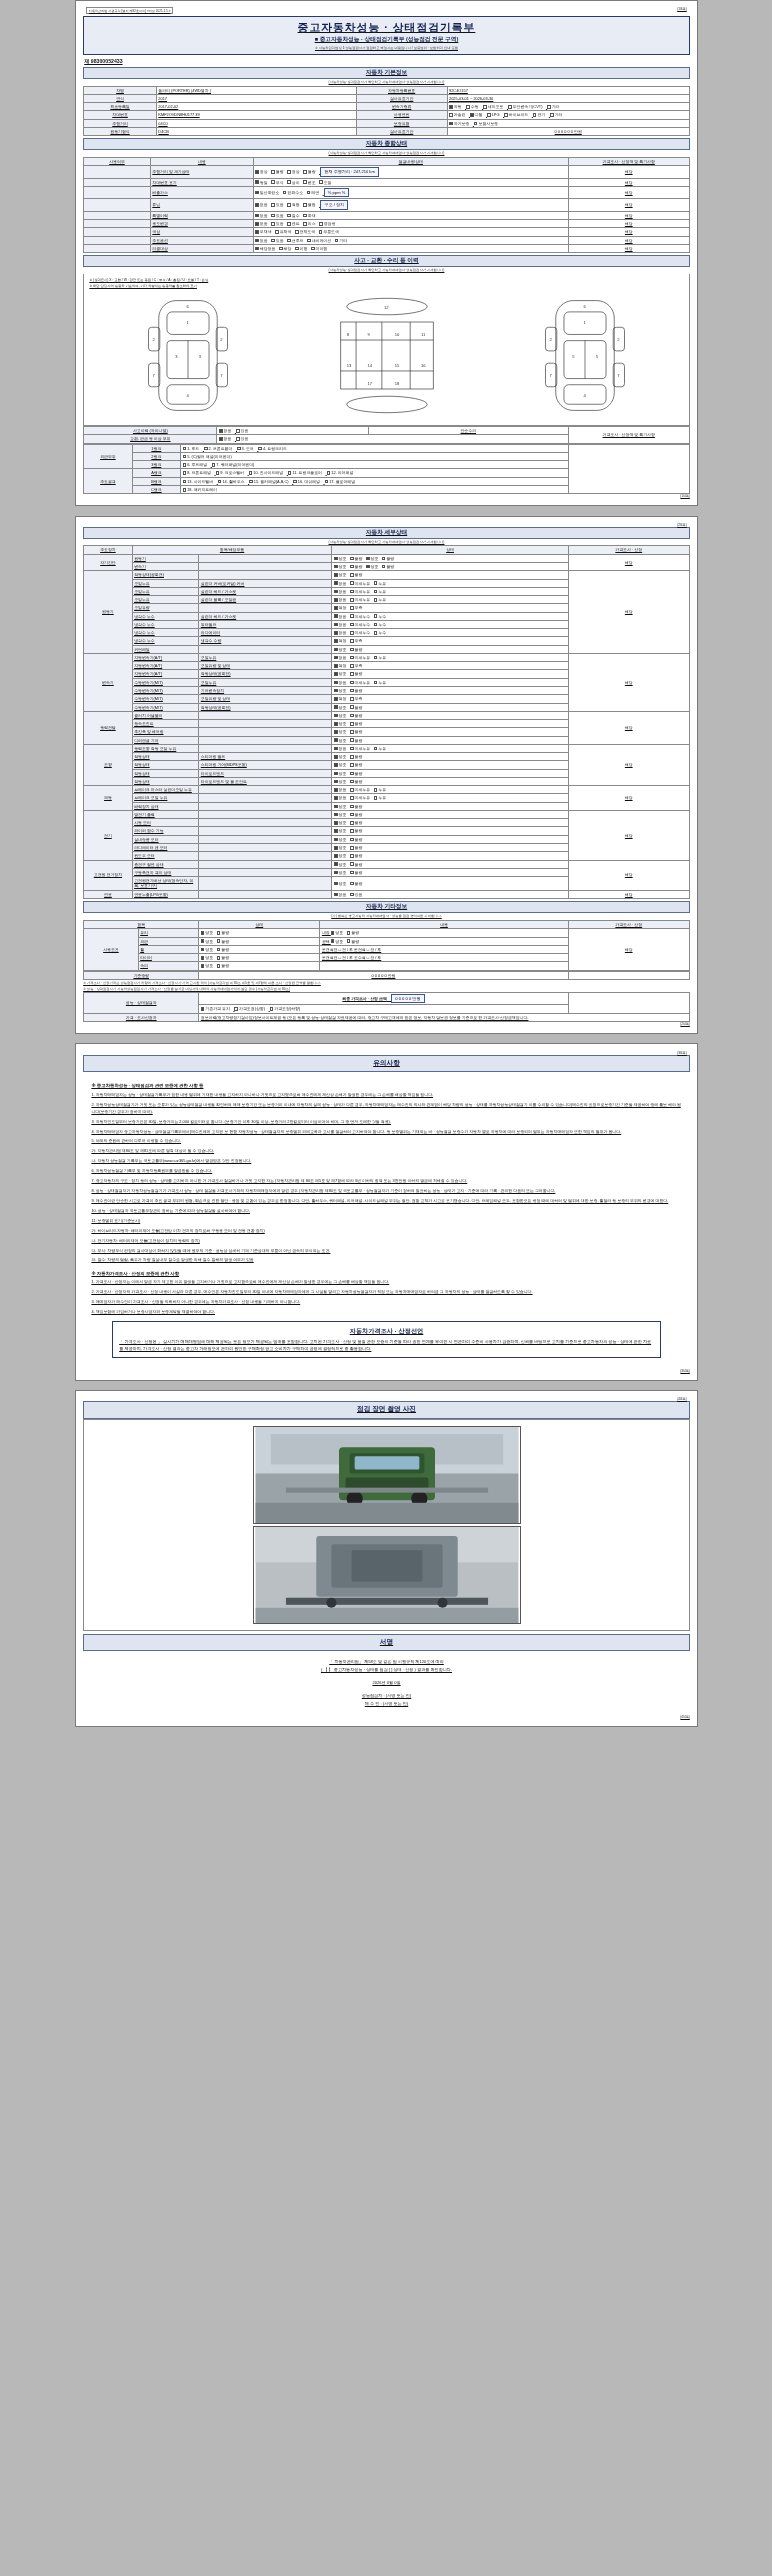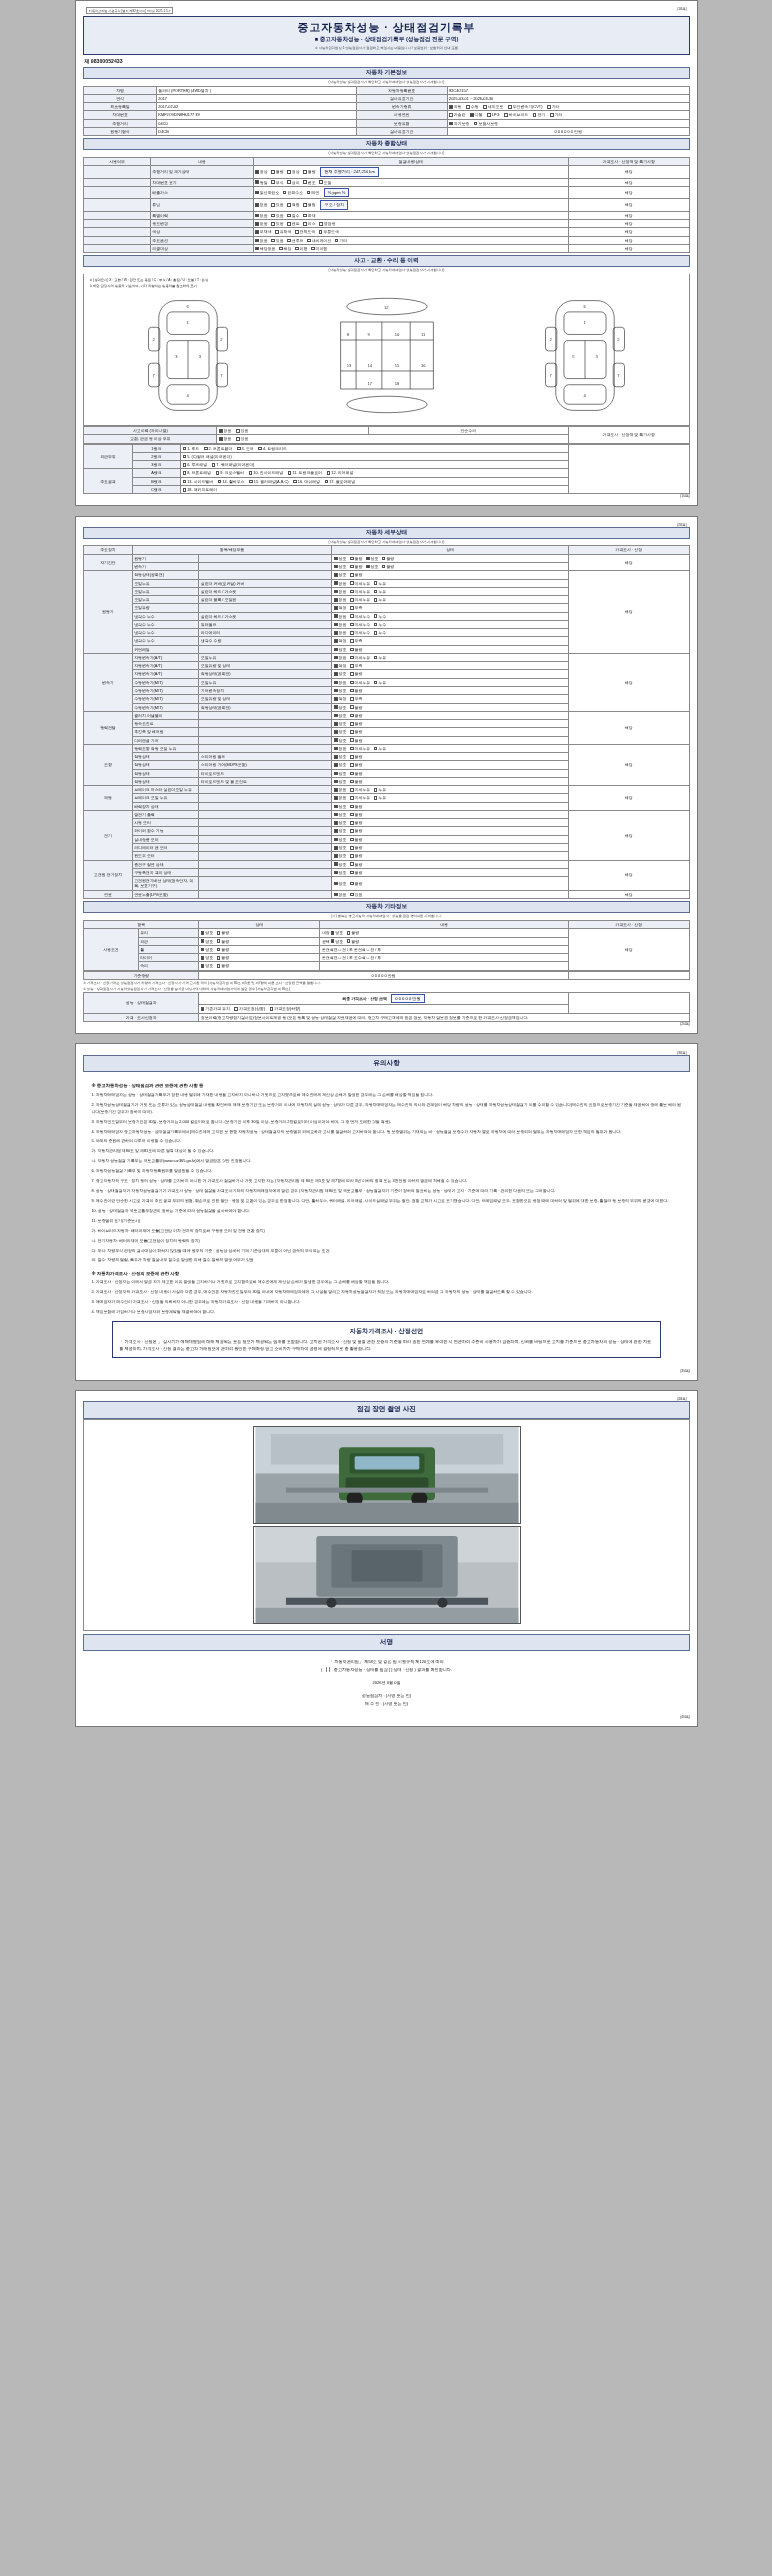--- a/index.html
+++ b/index.html
@@ -13,21 +13,21 @@
     color:#111;
   }
   .page {
     width:623px;
     margin:0 auto 9.3px auto;
     background:#fff;
     border:0.5px solid #7a7a7a;
     padding:0;
     position:relative;
   }
-  .page-inner { padding:5.2px 7.2px 7.2px 7.2px; }
+  .page-inner { padding:5.2px 7.2px 7.2px 7.2px;text-decoration:underline; }
   .xtiny { font-size:3.1px; }
   .topnote { font-size:3.1px; color:#333; border:0.5px solid #888; display:inline-block; padding:0.5px 1.5px; }
   .topbar { display:flex; justify-content:space-between; align-items:flex-start; padding:1px 3.1px 0 3.1px; }
 
   
   .title-box {
     border:1px solid #2b3a6b;
     background:#e8ecf5;
     text-align:center;
     padding:3.6px 0 3.1px 0;

